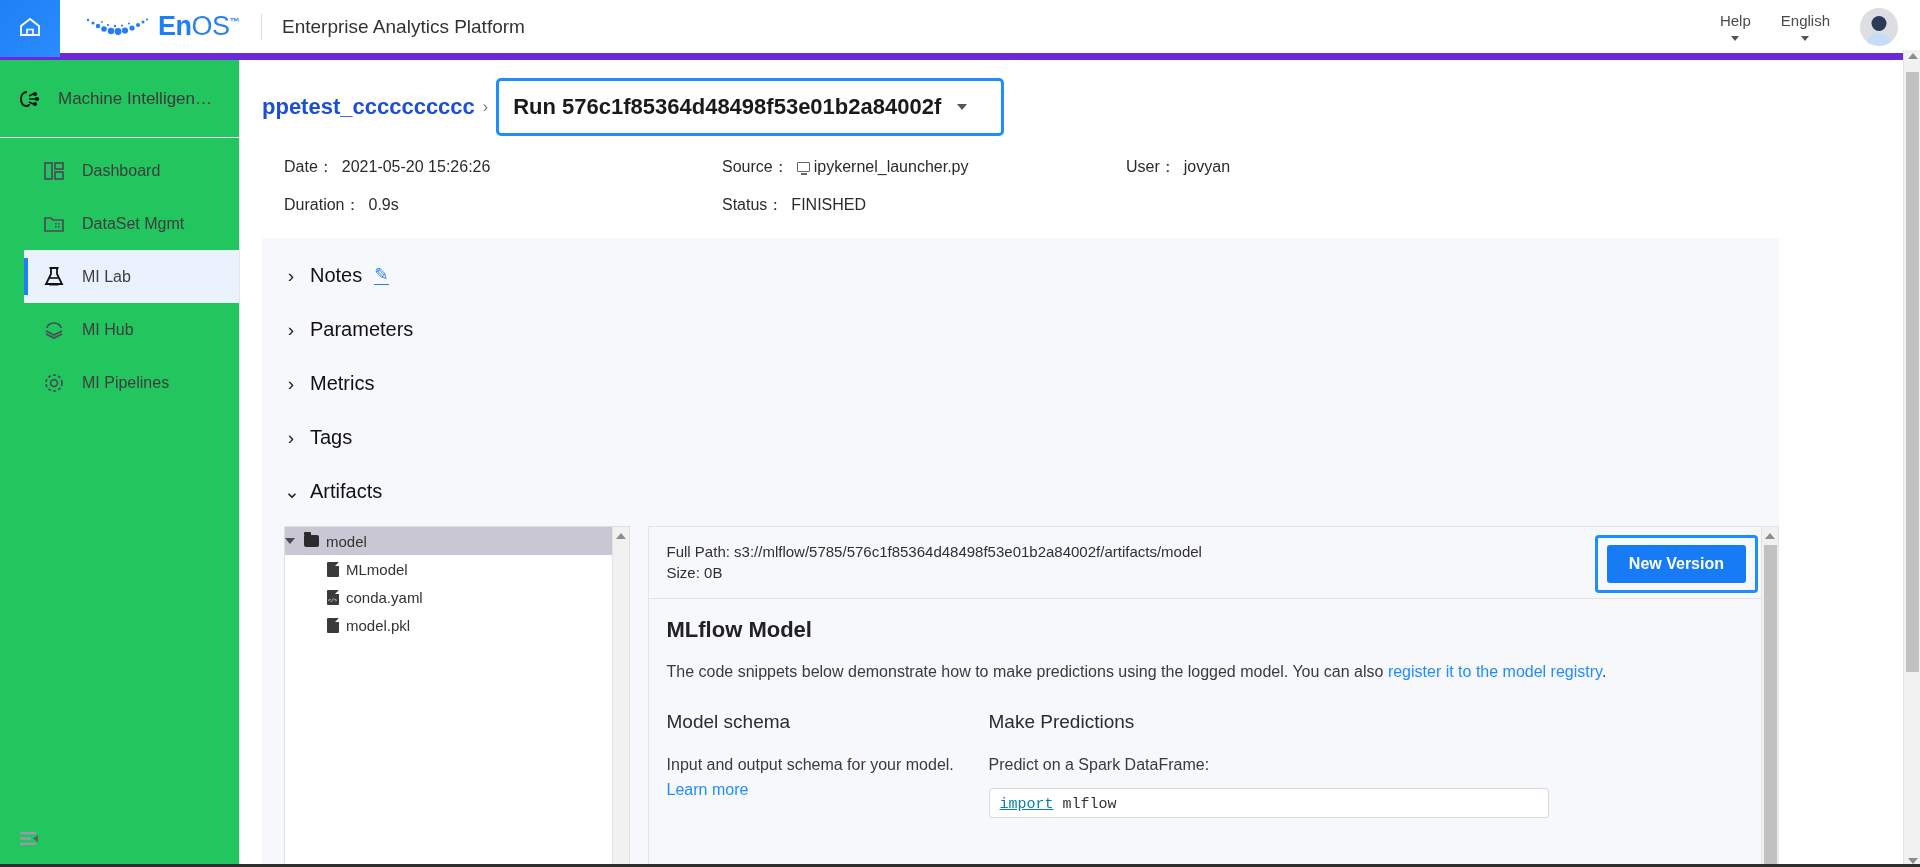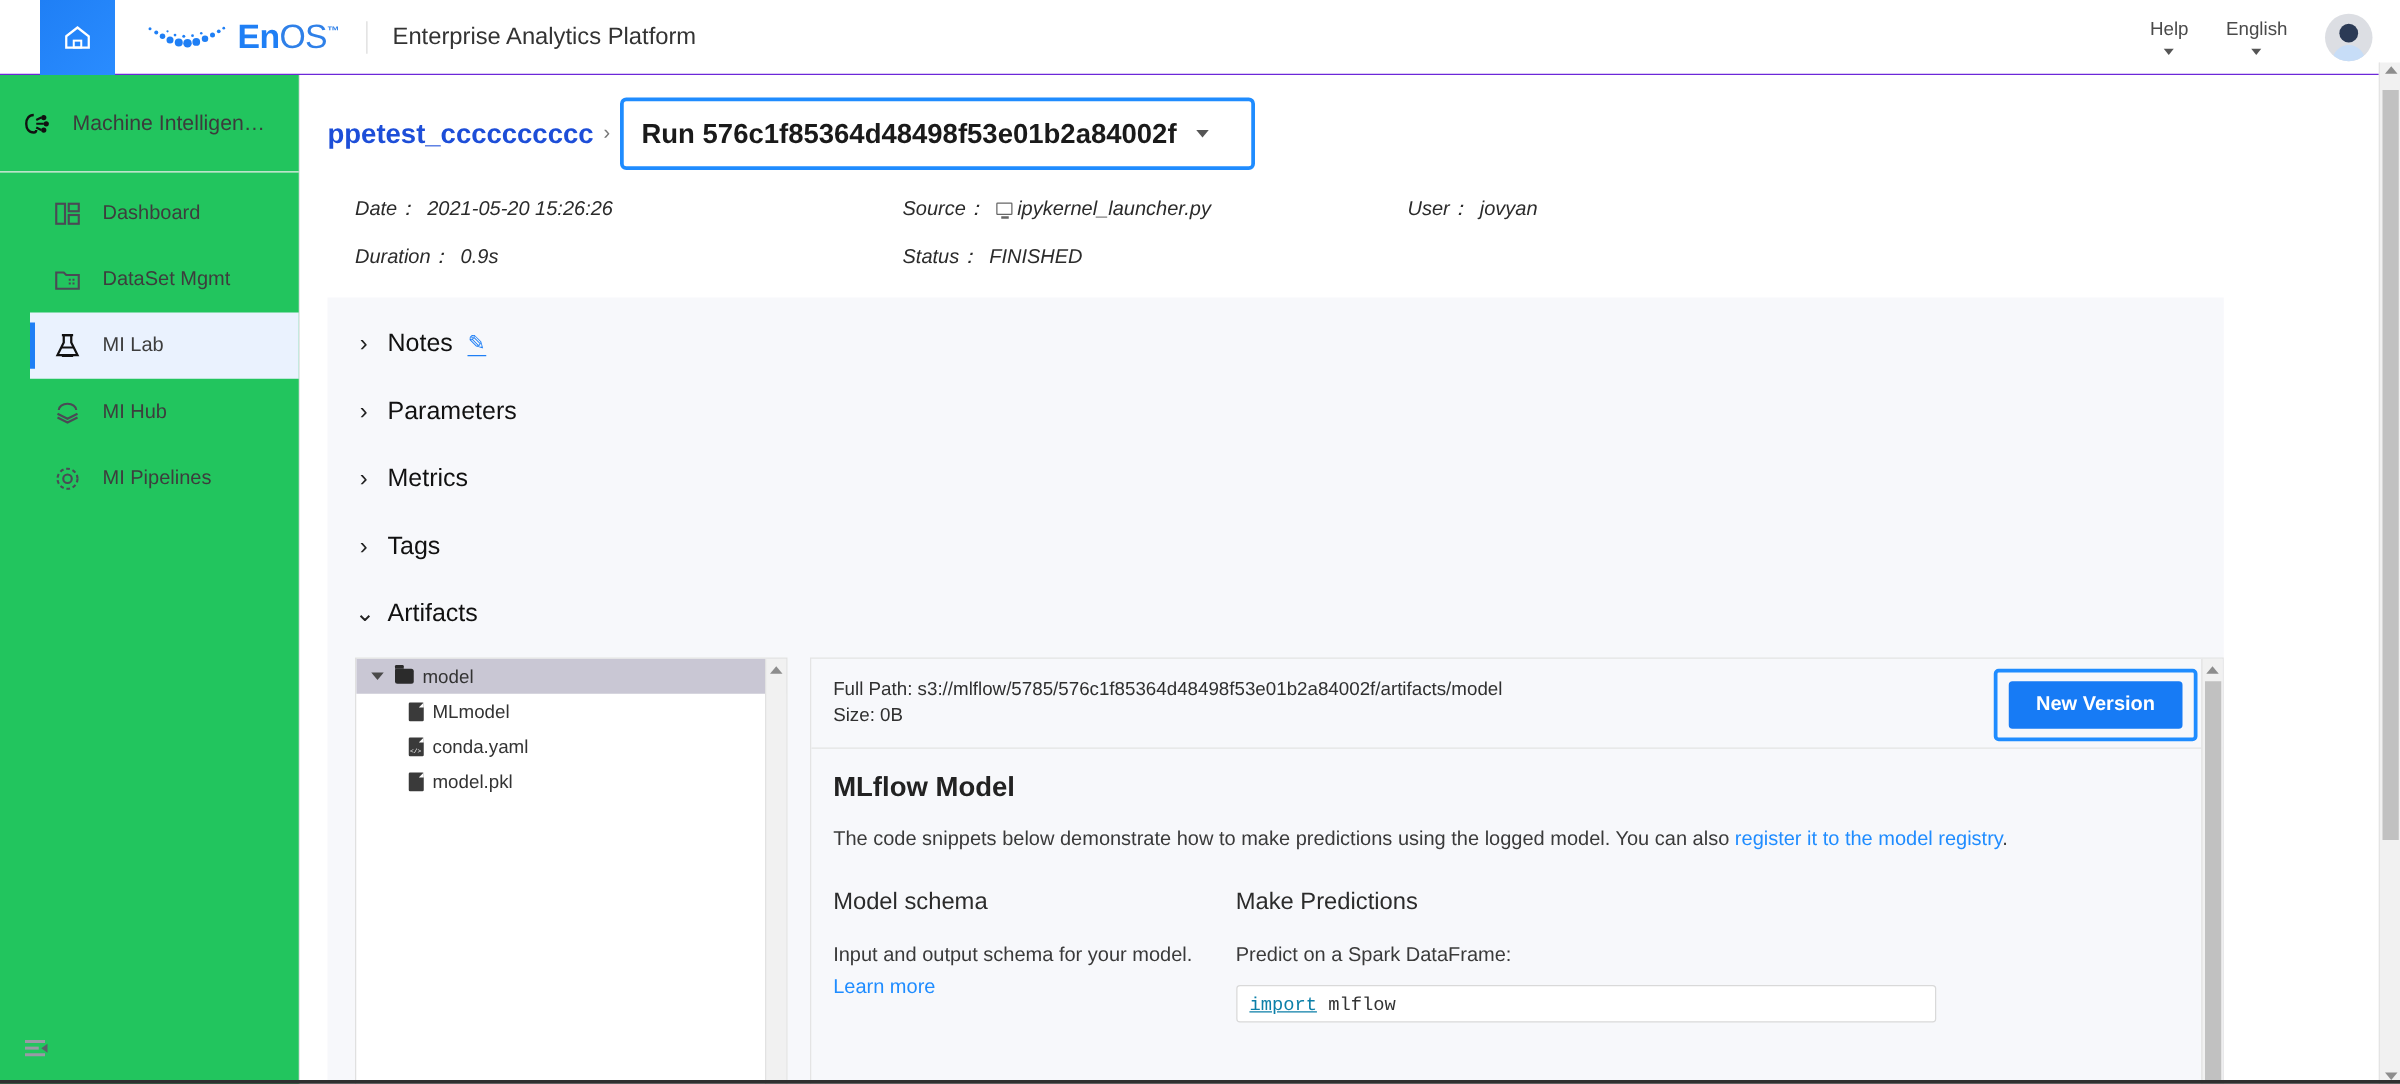--- a/index.html
+++ b/index.html
@@ -6,22 +6,22 @@
   html, body {
     width: 1920px; height: 867px;
     font-family: "Liberation Sans", sans-serif;
     background: #ffffff;
     overflow: hidden;
   }
 
   
   .topbar {
     position: absolute; top: 0; left: 0; width: 1920px; height: 60px;
-    background: #ffffff; border-bottom: 1px solid #6d28d9;
-    display: flex; align-items: center; padding-left: 32px;
+    background: #ffffff; border-bottom: 7px solid #6d28d9;
+    display: flex; align-items: center;
   }
   .home-tile {
     width: 60px; height: 60px; flex: 0 0 60px;
     background: linear-gradient(135deg,#1f7ff5 0%, #2a8cff 100%);
     display: flex; align-items: center; justify-content: center;
   }
   .home-tile svg { display:block; }
   .brand { display: flex; align-items: center; padding-left: 22px; }
   .brand-logo { display:flex; align-items:center; }
   .brand-enos { font-size: 27px; font-weight: 700; color:#1f7ff5; letter-spacing:-0.5px; margin-left:4px;}
@@ -75,21 +75,21 @@
   .run-select-wrap {
     border:3px solid #1f8cff; border-radius:5px; height:58px;
     display:flex; align-items:center; padding: 0 4px 0 14px; background:#fff;
     min-width:508px; cursor:pointer;
   }
   .run-name { font-size:22px; font-weight:700; color:#1a1a1a; white-space:nowrap;}
   .run-caret{ margin-left:16px; width:0;height:0;border-left:5px solid transparent;border-right:5px solid transparent;border-top:6px solid #555;}
 
   .meta-grid { margin-top:12px; padding-left:22px; }
   .meta-row { display:flex; height:38px; align-items:center; }
-  .meta-cell { display:flex; align-items:baseline; gap:8px; font-size:16px; color:#2b2b2b;font-style:italic;}
+  .meta-cell { display:flex; align-items:baseline; gap:8px; font-size:16px; color:#2b2b2b;}
   .meta-key { color:#2b2b2b; }
   .meta-val { color:#2b2b2b; }
   .c1 { width: 438px; }
   .c2 { width: 404px; }
   .c3 { width: 300px; }
   .mini-monitor { display:inline-block; width:13px;height:10px;border:1.5px solid #666;border-radius:1px;position:relative;margin-right:4px;}
   .mini-monitor::after{content:"";position:absolute;left:3px;bottom:-4px;width:6px;height:2px;background:#666;}
 
   
   .panel {
@@ -102,21 +102,21 @@
   .chev { font-size:19px; color:#222; width:14px; text-align:center; line-height:1;}
   .section-label { font-size:20px; color:#111; }
   .pencil { color:#1f7ff5; font-size:17px; border-bottom:1px solid #1f7ff5; line-height:1; padding-bottom:1px;}
 
   
   .artifacts-body { display:flex; padding: 8px 0 0 22px; }
   .tree-pane {
     width: 346px; height: 345px; background:#fff; border:1px solid #e0e0e0;
     position:relative; overflow:hidden;
   }
-  .tree-row { height:28px; display:flex; align-items:center; font-size:15px; color:#333; gap:7px; padding-left:12px;}
+  .tree-row { height:28px; display:flex; align-items:center; font-size:15px; color:#333; gap:7px; }
   .tree-row.sel { background:#c9c7d4; }
   .tree-row.child { padding-left:42px; }
   .tri { width:0;height:0;border-left:5px solid transparent;border-right:5px solid transparent;border-top:6px solid #4a4a4a; margin-right:2px;}
   .folder-ic { width:15px;height:12px;background:#2b2b2b;border-radius:1px 2px 2px 2px; position:relative;}
   .folder-ic::before{content:"";position:absolute;top:-3px;left:0;width:7px;height:3px;background:#2b2b2b;border-radius:1px 1px 0 0;}
   .file-ic { width:12px;height:15px;background:#3a3a3a;border-radius:1px; position:relative;}
   .file-ic::after{content:"";position:absolute;top:0;right:0;border-left:4px solid transparent;border-bottom:4px solid #fff;}
   .file-ic.code::before{content:"</>";position:absolute;left:1px;bottom:0px;color:#fff;font-size:5px;font-family:"Liberation Mono",monospace;line-height:7px;}
 
   .vscroll {

